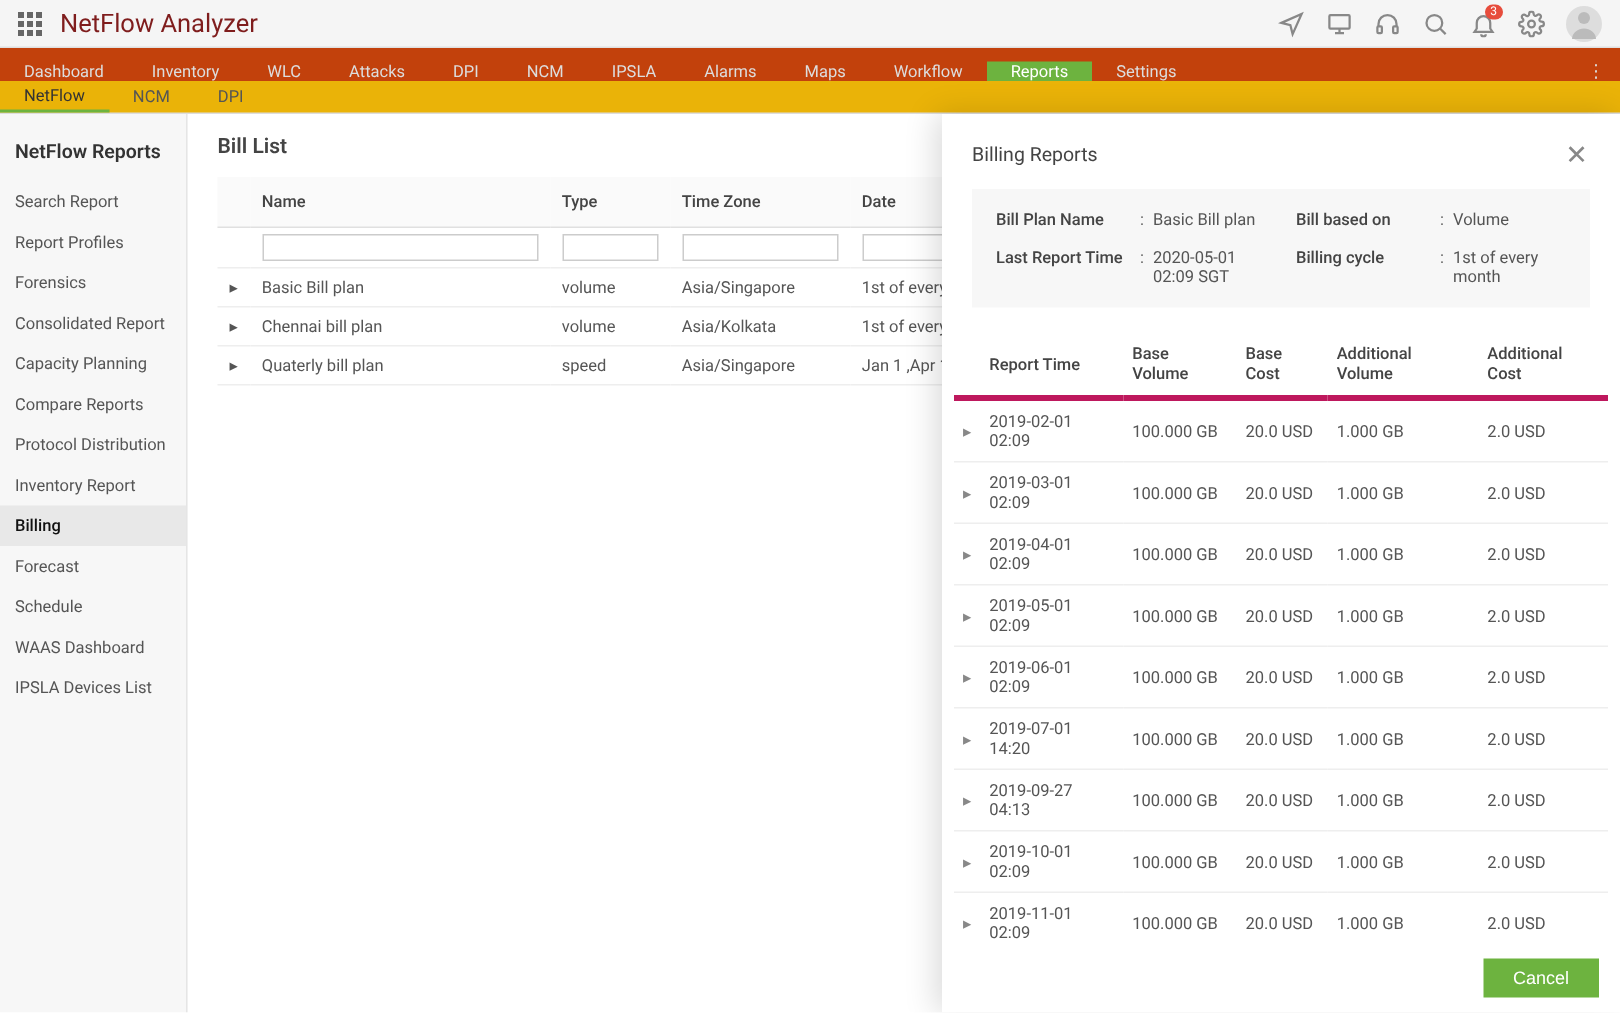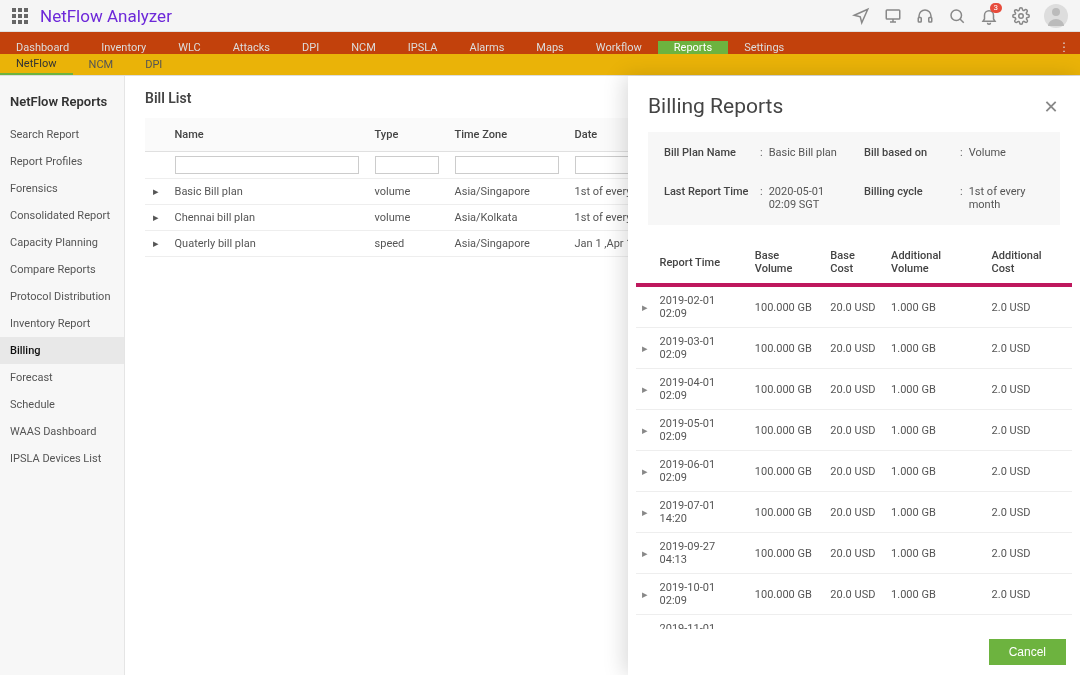--- a/index.html
+++ b/index.html
@@ -2,21 +2,21 @@
 <html><head>
 <meta charset="utf-8">
 <style>
 * { box-sizing: border-box; margin: 0; padding: 0; }
 body { font-family: -apple-system, BlinkMacSystemFont, "Segoe UI", Roboto, Arial, sans-serif; font-size: 12px; color: #333; background: #fff; width: 1080px; height: 675px; overflow: hidden; position: relative; }
 
 
 .topbar { height: 32px; background: #f5f5f5; display: flex; align-items: center; padding: 0 12px; border-bottom: 1px solid #e0e0e0; }
 .apps-icon { width: 16px; height: 16px; display: grid; grid-template-columns: repeat(3,4px); grid-template-rows: repeat(3,4px); gap: 2px; margin-right: 12px; cursor: pointer; }
 .apps-icon span { background: #666; }
-.app-title { font-size: 17px; color: #6d28d9; font-weight: 400; }
+.app-title { font-size: 17px; color: #7f1d1d; font-weight: 400; }
 .topbar-right { margin-left: auto; display: flex; align-items: center; gap: 14px; }
 .topbar-right .ico { width: 18px; height: 18px; cursor: pointer; color: #888; display:flex; align-items:center; justify-content:center; position:relative;}
 .badge { position:absolute; top:-4px; right:-4px; background:#e74c3c; color:#fff; border-radius:8px; font-size:8px; padding:1px 4px; line-height:1;}
 .avatar { width: 24px; height: 24px; border-radius: 50%; background: #ddd; display:flex; align-items:center; justify-content:center;}
 
 
 .mainnav { height: 22px; background: #c2410c; display: flex; align-items: flex-end; padding: 0; position:relative;}
 .mainnav a { color: #ddd; font-size: 11px; padding: 0 16px; display: flex; align-items: center; cursor: pointer; }
 .mainnav a.active { background: #6db33f; color: #fff; }
 .mainnav .kebab { margin-left: auto; color:#ddd; padding:0 10px; display:flex; align-items:center; cursor:pointer;}
@@ -38,24 +38,24 @@
 .bill-table { width: 100%; border-collapse: collapse; font-size: 11px; }
 .bill-table th { text-align: left; font-weight: 500; color: #444; padding: 10px 8px; border-bottom: 1px solid #e0e0e0; background:#fafafa;}
 .bill-table td { padding: 6px 8px; border-bottom: 1px solid #eee; color: #555; }
 .bill-table .filter-row td { padding: 4px 8px; }
 .bill-table .filter-row input { width: 100%; border: 1px solid #ccc; height: 18px; padding: 0 4px; font-size:11px;}
 .expand-cell { width:14px; color:#888; cursor:pointer; }
 
 
 .panel { position: absolute; top: 76px; right: 0; width: 452px; bottom:0; background: #fff; box-shadow: -4px 0 20px rgba(0,0,0,0.15); display:flex; flex-direction:column; }
 .panel-header { padding: 18px 20px 14px; display:flex; align-items:center; }
-.panel-header h2 { font-size: 21px; font-weight: 400; color: #444; }
+.panel-header h2 { font-size: 13px; font-weight: 400; color: #444; }
 .panel-close { margin-left:auto; width:18px; height:18px; cursor:pointer; color:#888; display:flex; align-items:center; justify-content:center; font-size:18px;}
 
-.panel-summary { margin: 0 20px 16px; background: #f7f7f7; padding: 14px 16px; display:grid; grid-template-columns: 1fr 1fr; gap: 26px 20px; font-size:11px;}
+.panel-summary { margin: 0 20px 16px; background: #f7f7f7; padding: 14px 16px; display:grid; grid-template-columns: 1fr 1fr; gap: 12px 20px; font-size:11px;}
 .summary-item { display:flex; }
 .summary-label { color:#444; font-weight:500; width: 96px; flex-shrink:0;}
 .summary-sep { color:#666; margin-right:6px;}
 .summary-val { color:#555; }
 
 .panel-table-wrap { flex:1; overflow-y:auto; padding: 0 8px 0 8px; }
 .panel-table { width:100%; border-collapse: collapse; font-size:11px; }
 .panel-table th { text-align:left; font-weight:500; padding:8px 6px; border-bottom:4px solid #be185d; color:#444; position:sticky; top:0; background:#fff;}
 .panel-table td { padding: 7px 6px; border-bottom:1px solid #eee; color:#555; }
 .panel-table .exp { width:10px; color:#888; cursor:pointer;}

